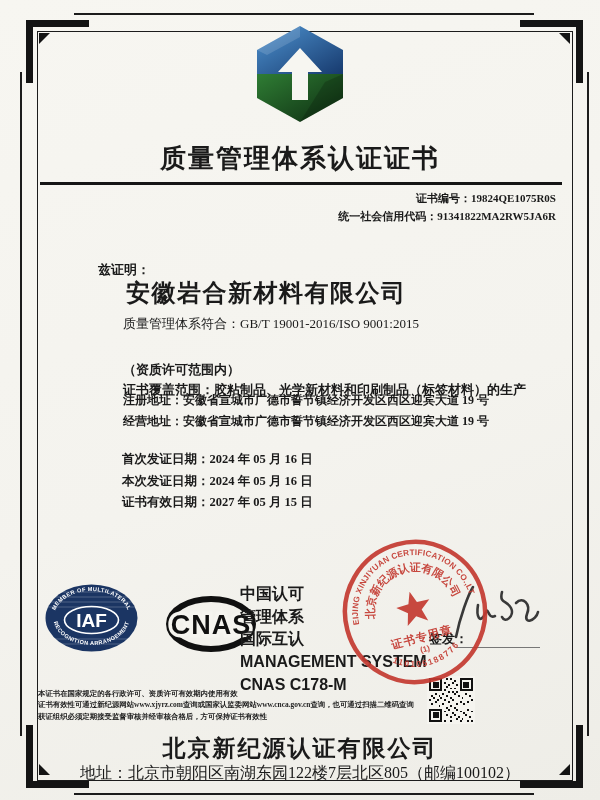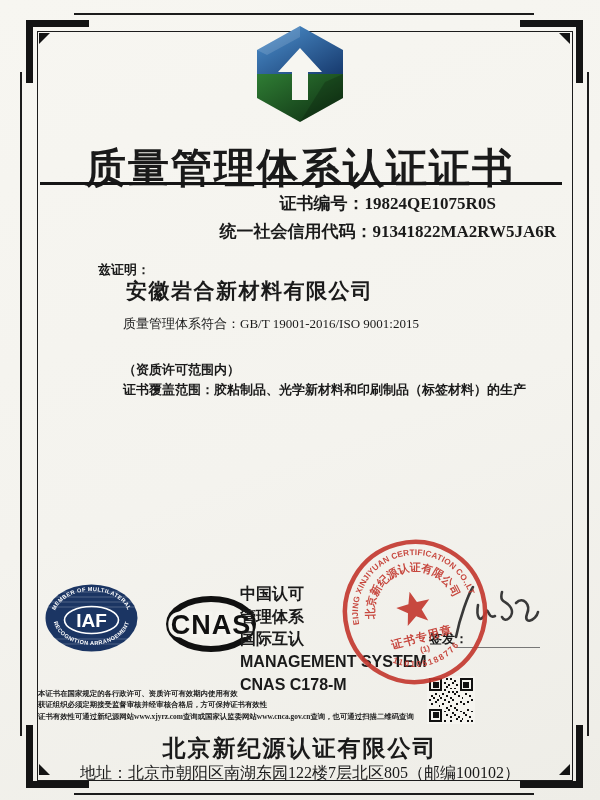--- a/index.html
+++ b/index.html
@@ -22,25 +22,25 @@
   .c-tr{top:20px;right:17px;border-top:7px solid #141414;border-right:7px solid #141414;}
   .c-bl{bottom:12px;left:26px;border-bottom:7px solid #141414;border-left:7px solid #141414;}
   .c-br{bottom:12px;right:17px;border-bottom:7px solid #141414;border-right:7px solid #141414;}
   .step{width:11px;height:11px;background:#141414;}
   .s-tl{top:33px;left:39px;clip-path:polygon(0 0,100% 0,0 100%);}
   .s-tr{top:33px;right:30px;clip-path:polygon(0 0,100% 0,100% 100%);}
   .s-bl{bottom:25px;left:39px;clip-path:polygon(0 0,0 100%,100% 100%);}
   .s-br{bottom:25px;right:30px;clip-path:polygon(100% 0,100% 100%,0 100%);}
   
   #logo{top:24px;left:50%;transform:translateX(-50%);}
-  #title{top:141px;left:0;width:100%;text-align:center;font-size:41px;font-weight:900;letter-spacing:2px;}
+  #title{top:141px;left:0;width:100%;text-align:center;font-size:26px;font-weight:900;letter-spacing:2px;}
   #title-rule{top:182px;left:40px;right:38px;height:3px;background:#151515;}
-  #cert-nums{top:190px;right:44px;text-align:center;font-size:17px;font-weight:700;line-height:1.62;white-space:nowrap;}
+  #cert-nums{top:190px;right:44px;text-align:right;font-size:11px;font-weight:700;line-height:1.62;white-space:nowrap;}
   #certify{top:261px;left:98px;font-size:13px;font-weight:700;}
-  #company{top:277px;left:126px;font-size:21px;font-weight:900;letter-spacing:1.5px;white-space:nowrap;}
+  #company{top:277px;left:126px;font-size:24px;font-weight:900;letter-spacing:1.5px;white-space:nowrap;}
   #standard{top:315px;left:123px;font-size:13px;font-weight:400;white-space:nowrap;}
   #scope{top:341px;left:123px;font-size:13px;font-weight:700;white-space:nowrap;margin-top:40px;}
   #scope-note{top:361px;left:123px;font-size:13px;font-weight:700;}
   #addresses{top:390px;left:123px;font-size:12px;font-weight:700;line-height:1.78;white-space:nowrap;}
   #dates{top:449px;left:122px;font-size:12.5px;font-weight:700;line-height:1.72;white-space:nowrap;}
   #iaf-logo{top:582px;left:44px;}
   #cnas-logo{top:595px;left:142px;margin-left:23px;}
   #accred-text{top:583px;left:240px;font-size:16px;font-weight:700;line-height:1.42;white-space:nowrap;}
   #stamp{top:537px;left:340px;width:150px;height:150px;z-index:5;opacity:.92;}
   #signature{top:583px;left:450px;z-index:4;}
@@ -97,21 +97,30 @@
     <div><span>证书编号：</span><span>19824QE1075R0S</span></div>
     <div><span>统一社会信用代码：</span><span>91341822MA2RW5JA6R</span></div>
   </div>
 
   <div class="abs" id="certify">兹证明：</div>
   <div class="abs sans" id="company">安徽岩合新材料有限公司</div>
   <div class="abs" id="standard"><span>质量管理体系符合：</span><span>GB/T 19001-2016/ISO 9001:2015</span></div>
   <div class="abs" id="scope"><span>证书覆盖范围：</span><span>胶粘制品、光学新材料和印刷制品（标签材料）的生产</span></div>
   <div class="abs" id="scope-note">（资质许可范围内）</div>
 
-
+  <div class="abs" id="addresses">
+    <div><span>注册地址：</span><span>安徽省宣城市广德市誓节镇经济开发区西区迎宾大道 19 号</span></div>
+    <div><span>经营地址：</span><span>安徽省宣城市广德市誓节镇经济开发区西区迎宾大道 19 号</span></div>
+  </div>
+
+  <div class="abs" id="dates">
+    <div><span>首次发证日期：</span><span>2024 年 05 月 16 日</span></div>
+    <div><span>本次发证日期：</span><span>2024 年 05 月 16 日</span></div>
+    <div><span>证书有效日期：</span><span>2027 年 05 月 15 日</span></div>
+  </div>
 
   <div class="abs" id="iaf-logo">
     <svg width="95" height="72" viewBox="0 0 95 72" class="sans">
       <defs>
           <clipPath id="iafClip">
             <ellipse cx="47.5" cy="36" rx="46" ry="33.5"></ellipse>
           </clipPath>
         </defs>
       <ellipse cx="47.5" cy="36" rx="46" ry="33.5" fill="#1b3563"></ellipse>
       <g clip-path="url(#iafClip)" stroke="#ffffff" stroke-width="1" opacity=".22">
@@ -179,20 +188,20 @@
   <div class="abs" id="qr">
     <svg width="48" height="48" viewBox="0 0 25 25" shape-rendering="crispEdges">
       <rect width="25" height="25" fill="#f5f4ef"></rect>
       <path fill="#111111" fill-rule="evenodd" d="M1,1h7v7h-7z M2,2v5h5v-5z M3,3h3v3h-3z M17,1h7v7h-7z M18,2v5h5v-5z M19,3h3v3h-3z M1,17h7v7h-7z M2,18v5h5v-5z M3,19h3v3h-3z"></path>
       <path fill="#111111" d="M10,1h1v1h-1z M12,1h1v1h-1z M14,2h1v1h-1z M9,3h1v1h-1z M13,3h1v1h-1z M11,4h1v1h-1z M15,4h1v1h-1z M10,5h1v1h-1z M12,6h1v1h-1z M14,6h1v1h-1z M9,7h1v1h-1z M11,8h1v1h-1z M13,8h1v1h-1z M15,8h1v1h-1z M4,9h1v1h-1z M8,9h1v1h-1z M2,10h1v1h-1z M6,10h1v1h-1z M3,11h1v1h-1z M7,11h1v1h-1z M1,12h1v1h-1z M5,12h1v1h-1z M4,13h1v1h-1z M2,14h1v1h-1z M8,14h1v1h-1z M6,15h1v1h-1z M10,10h1v1h-1z M14,9h1v1h-1z M16,10h1v1h-1z M20,9h1v1h-1z M12,11h1v1h-1z M18,11h1v1h-1z M22,10h1v1h-1z M9,12h1v1h-1z M13,12h1v1h-1z M23,12h1v1h-1z M11,13h1v1h-1z M17,13h1v1h-1z M21,13h1v1h-1z M15,14h1v1h-1z M19,14h1v1h-1z M12,15h1v1h-1z M10,16h1v1h-1z M14,16h1v1h-1z M11,17h1v1h-1z M15,17h1v1h-1z M21,17h1v1h-1z M9,18h1v1h-1z M17,18h1v1h-1z M23,18h1v1h-1z M13,19h1v1h-1z M19,19h1v1h-1z M10,20h1v1h-1z M14,20h1v1h-1z M20,20h1v1h-1z M12,21h1v1h-1z M16,21h1v1h-1z M22,21h1v1h-1z M18,22h1v1h-1z M15,22h1v1h-1z M9,23h1v1h-1z M12,23h1v1h-1z M17,23h1v1h-1z M21,23h1v1h-1z M23,23h1v1h-1z"></path>
     </svg>
   </div>
 
   <div class="abs" id="footnotes">
     <div>本证书在国家规定的各行政许可、资质许可有效期内使用有效</div>
+    <div>证书有效性可通过新纪源网站www.xjyrz.com查询或国家认监委网站www.cnca.gov.cn查询，也可通过扫描二维码查询</div>
     <div>获证组织必须定期接受监督审核并经审核合格后，方可保持证书有效性</div>
-    <div>证书有效性可通过新纪源网站www.xjyrz.com查询或国家认监委网站www.cnca.gov.cn查询，也可通过扫描二维码查询</div>
   </div>
 
   <div class="abs sans" id="issuer-name">北京新纪源认证有限公司</div>
   <div class="abs" id="issuer-address">地址：北京市朝阳区南湖东园122楼7层北区805（邮编100102）</div>
 
 </div>
 
 </body></html>

